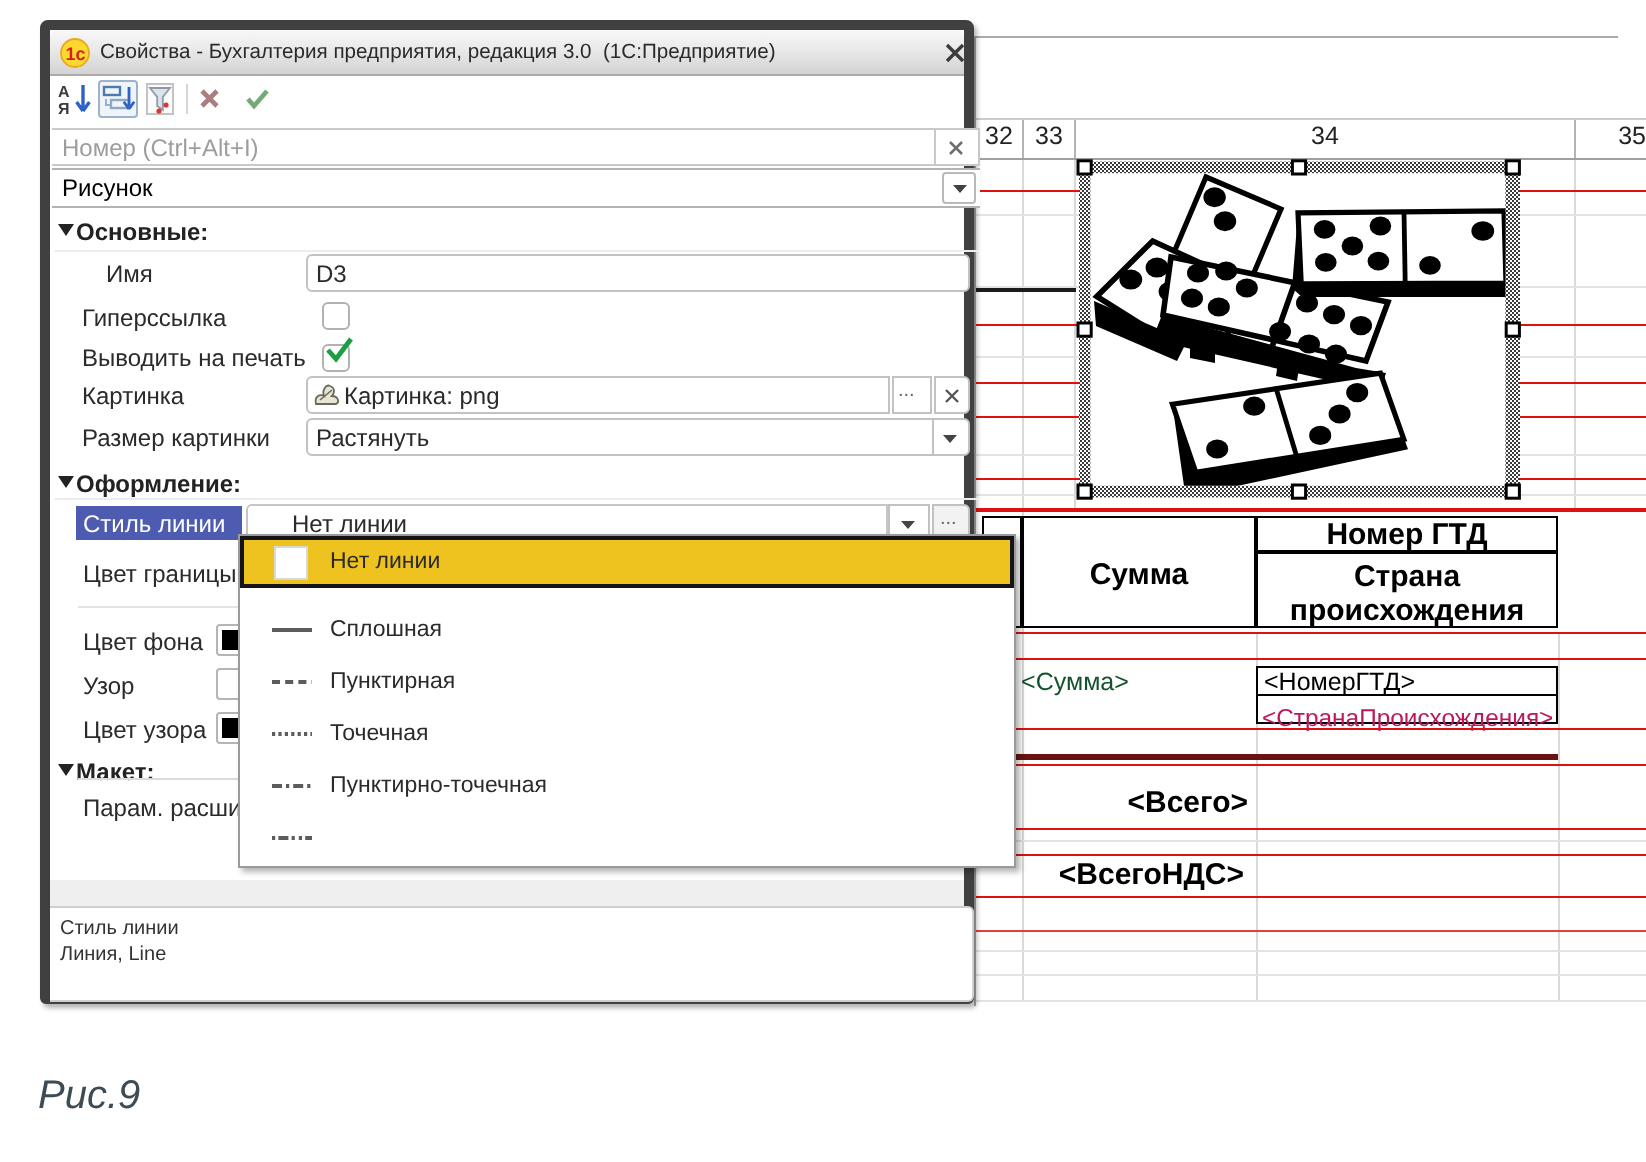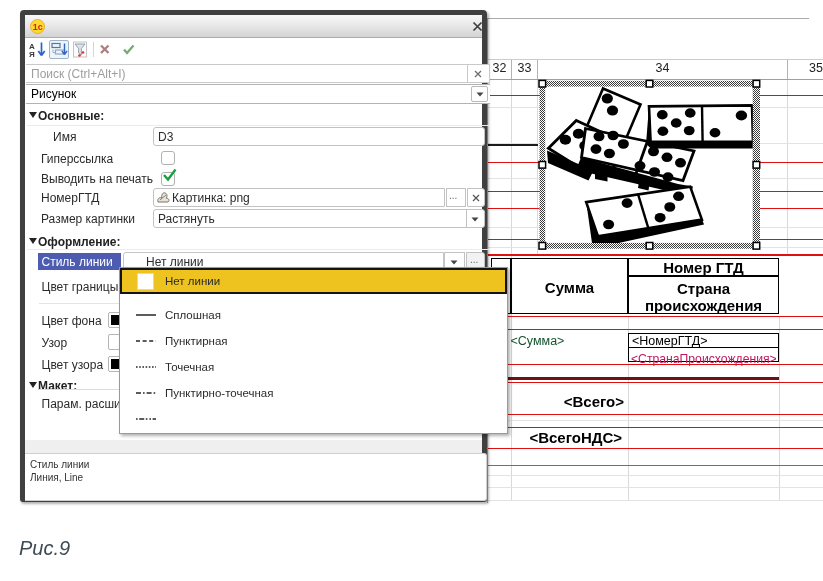--- a/index.html
+++ b/index.html
@@ -168,20 +168,21 @@
   </g>
 </svg>
 
 <div id="dlg" style="position:absolute;left:20px;top:10px;width:467px;height:492px;background:#ffffff;border:5px solid #404040;border-radius:4px 4px 3px 3px;box-shadow:1.5px 2px 2.5px rgba(0,0,0,0.30);box-sizing:border-box;">
 
   <div style="position:absolute;left:0;top:0;right:0;height:22px;background:linear-gradient(#f8f8f8,#e9e9e9 45%,#d3d3d3);border-bottom:1px solid #ababab;border-radius:3px 3px 0 0;"></div>
   <svg style="position:absolute;left:5px;top:4px;" width="15" height="15" viewBox="0 0 15 15">
     <circle cx="7.5" cy="7.5" r="7" fill="#ffd930" stroke="#e8a91d" stroke-width="0.9"></circle>
     <text x="7.8" y="10.8" font-size="9" font-weight="bold" fill="#d81e1e" text-anchor="middle" font-family="Liberation Sans">1с</text>
   </svg>
+  <div class="t" style="left:25px;top:5px;font-size:10.3px;color:#2a2a2a;">Свойства - Бухгалтерия предприятия, редакция 3.0&nbsp;&nbsp;(1С:Предприятие)</div>
   <svg style="position:absolute;left:447px;top:6px;" width="11" height="11" viewBox="0 0 11 11">
     <path d="M1.5 1.5 L9.5 9.5 M9.5 1.5 L1.5 9.5" stroke="#3c3c3c" stroke-width="1.7"></path>
   </svg>
 
   <svg style="position:absolute;left:3px;top:25px;" width="120" height="19" viewBox="0 0 120 19">
     <text x="1" y="8.5" font-size="8" font-weight="bold" fill="#3a3a3a" font-family="Liberation Sans">А</text>
     <text x="1" y="17" font-size="8" font-weight="bold" fill="#3a3a3a" font-family="Liberation Sans">Я</text>
     <path d="M13.5 2.5 V14.5 M13.5 15.5 l-3.2 -4.5 M13.5 15.5 l3.2 -4.5" stroke="#2e62c8" stroke-width="1.7" fill="none"></path>
     <rect x="21.5" y="0.5" width="19" height="18" fill="#eff4fa" stroke="#9db3ca" rx="1.5"></rect>
     <rect x="24" y="3.5" width="8" height="4" fill="none" stroke="#4a7ab0" stroke-width="1.2"></rect>
@@ -193,21 +194,21 @@
       <path d="M47 4 h10 l-3.6 4.5 v6.5 l-2.8 -2 v-4.5 z" fill="#dde3ea" stroke="#8d99a8" stroke-width="0.9"></path>
       <circle cx="55" cy="12.5" r="1.3" fill="#d33"></circle>
       <circle cx="51.5" cy="15.5" r="1.3" fill="#d33"></circle>
     </g>
     <line x1="65.5" y1="2" x2="65.5" y2="17" stroke="#d5d5d5"></line>
     <path d="M73 5.5 l7.5 7.5 M80.5 5.5 l-7.5 7.5" stroke="#ab7f7f" stroke-width="2.3" fill="none"></path>
     <path d="M96 9.5 l3 3.5 6.5 -7.5" stroke="#74ab74" stroke-width="2.3" fill="none"></path>
   </svg>
 
   <div style="position:absolute;left:1px;top:49px;width:464px;height:19px;border:1px solid #c9c9c9;border-left:none;border-right:none;background:#fff;box-sizing:border-box;"></div>
-  <div class="t" style="left:6px;top:52px;color:#9d9d9d;">Поиск (Ctrl+Alt+I)</div>
+  <div class="t" style="left:6px;top:52px;color:#9d9d9d;">Номер (Ctrl+Alt+I)</div>
   <div style="position:absolute;left:442px;top:49px;width:23px;height:19px;border:1px solid #c9c9c9;box-sizing:border-box;"></div>
   <svg style="position:absolute;left:449px;top:55px;" width="8" height="8" viewBox="0 0 8 8">
     <path d="M1 1 L7 7 M7 1 L1 7" stroke="#6e6e6e" stroke-width="1.3"></path>
   </svg>
 
   <div style="position:absolute;left:1px;top:69px;width:464px;height:20px;border:1px solid #b3b3b3;border-left:none;border-right:none;background:#fff;box-sizing:border-box;"></div>
   <div class="t" style="left:6px;top:72px;color:#000;">Рисунок</div>
   <div style="position:absolute;left:446px;top:71px;width:17px;height:16px;border:1px solid #b9b9b9;border-radius:2px;box-sizing:border-box;background:#fff;"></div>
   <svg style="position:absolute;left:451px;top:77px;" width="8" height="5" viewBox="0 0 8 5">
         <path d="M0.5 0.5 L4 4.5 L7.5 0.5 Z" fill="#444"></path>
@@ -225,21 +226,21 @@
 
   <div class="t" style="left:16px;top:136.5px;">Гиперссылка</div>
   <div style="position:absolute;left:136px;top:136px;width:14px;height:14px;border:1.5px solid #b1b1b1;border-radius:3px;box-sizing:border-box;background:#fff;"></div>
 
   <div class="t" style="left:16px;top:156.5px;">Выводить на печать</div>
   <div style="position:absolute;left:136px;top:157px;width:14px;height:14px;border:1.5px solid #b1b1b1;border-radius:3px;box-sizing:border-box;background:#fff;"></div>
   <svg style="position:absolute;left:137px;top:153px;" width="15" height="15" viewBox="0 0 15 15">
     <path d="M2 7 l4 4.5 L13.5 1.5" stroke="#1d9e42" stroke-width="2.4" fill="none"></path>
   </svg>
 
-  <div class="t" style="left:16px;top:176px;">НомерГТД</div>
+  <div class="t" style="left:16px;top:176px;">Картинка</div>
   <div class="btn" style="left:128px;top:173px;width:292px;height:19px;border-radius:3px 0 0 3px;"></div>
   <svg style="position:absolute;left:131px;top:175px;" width="15" height="15" viewBox="0 0 15 15">
     <path d="M2 12 C1 8 4 7 6 8 C5 5 7 2 9 3 C12 4 11 7 10 8 C13 8 14 11 12 12 Z" fill="#e8e4da" stroke="#6a6a58" stroke-width="0.9"></path>
     <path d="M4 10 l6 -5" stroke="#6a6a58" stroke-width="0.8"></path>
   </svg>
   <div class="t" style="left:147px;top:176px;">Картинка: png</div>
   <div class="btn" style="left:421px;top:173px;width:20px;height:19px;"></div>
   <div class="t" style="left:424px;top:174px;color:#666;font-size:10px;">...</div>
   <div class="btn" style="left:442px;top:173px;width:18px;height:19px;border-radius:0 3px 3px 0;"></div>
   <svg style="position:absolute;left:447px;top:179px;" width="8" height="8" viewBox="0 0 8 8">

